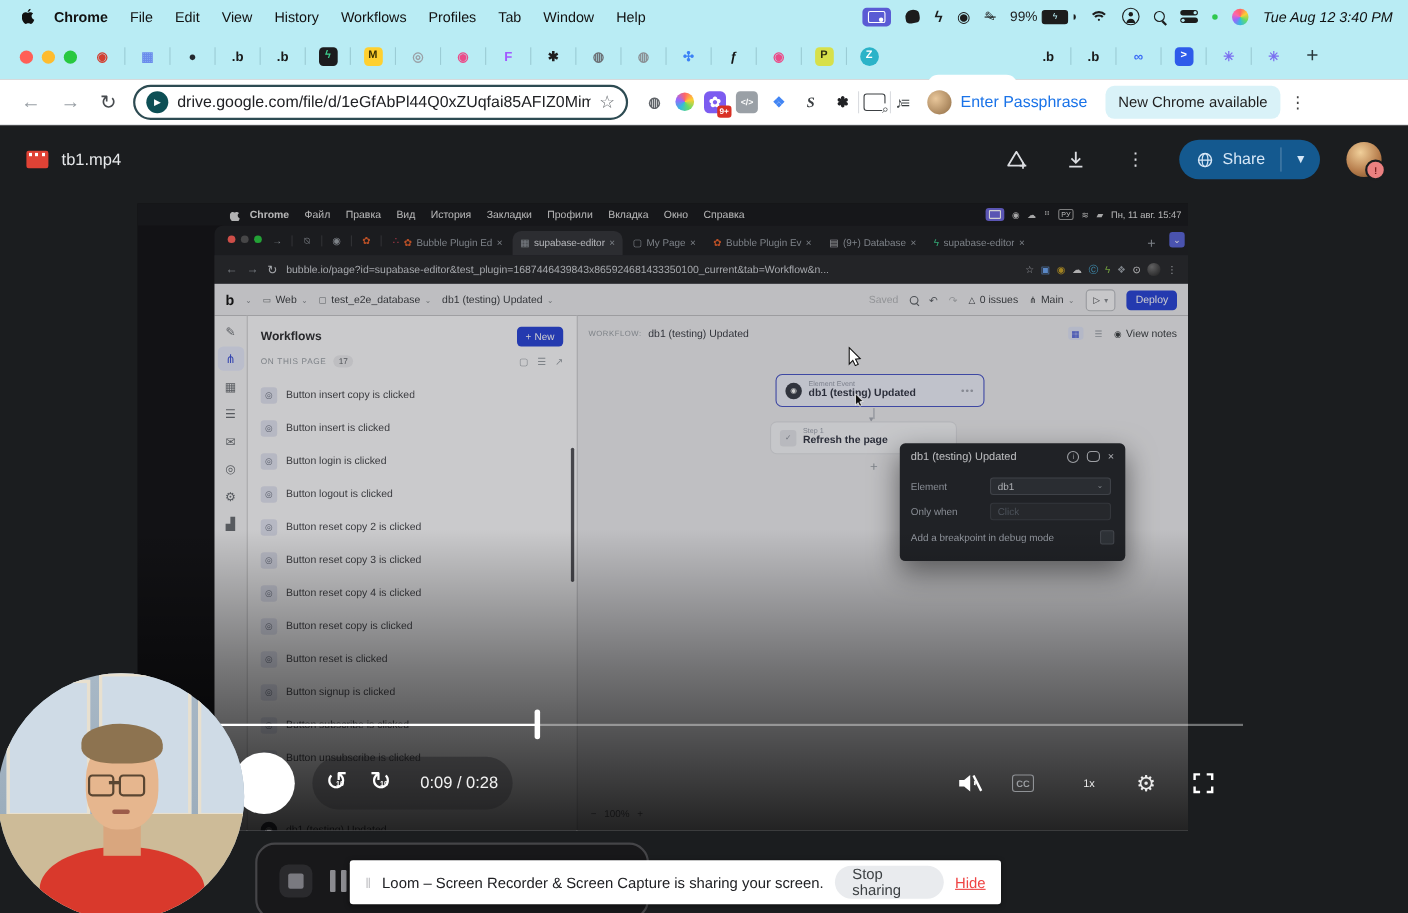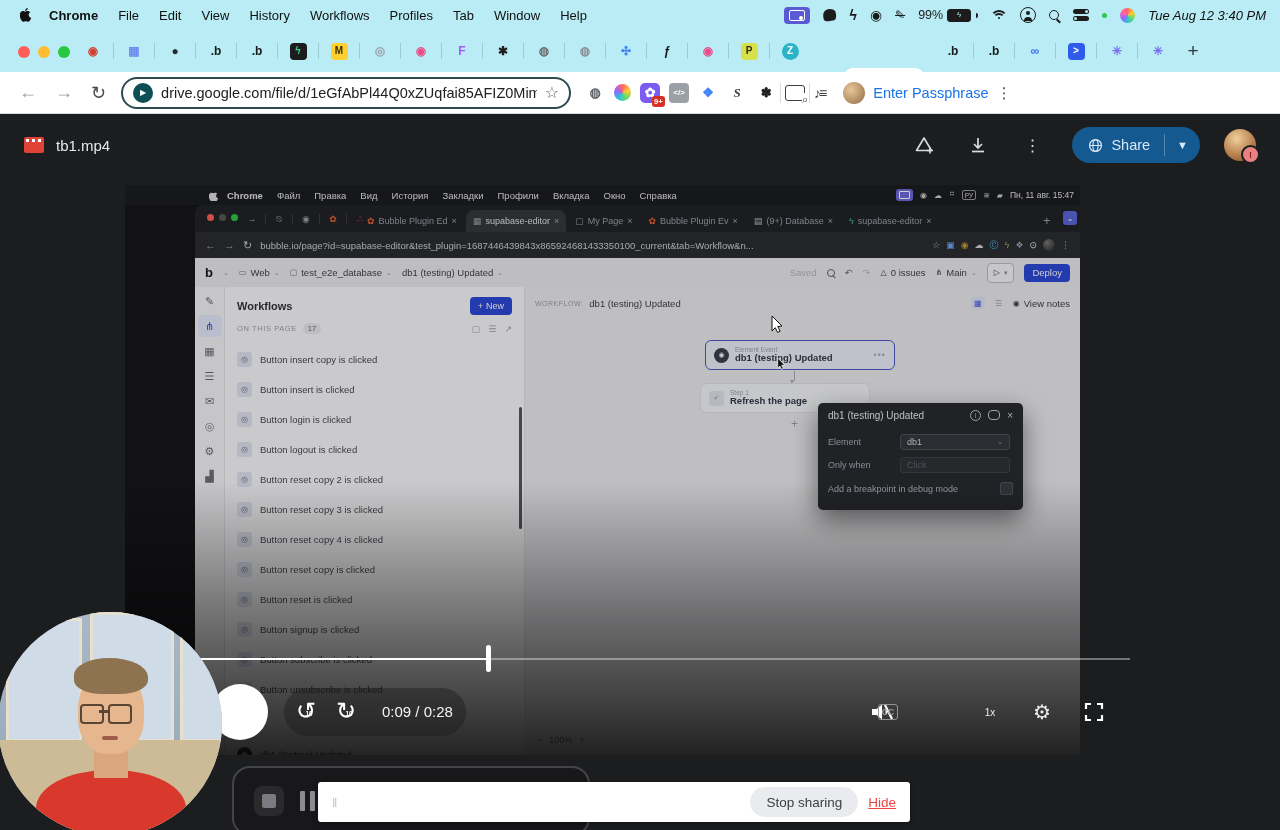--- a/index.html
+++ b/index.html
@@ -227,21 +227,21 @@
   #prog-played{position:absolute;left:200px;top:544px;width:287px;height:2px;background:#fff;}
   #prog-handle{position:absolute;left:486px;top:531px;width:5px;height:27px;border-radius:2.5px;background:#fff;cursor:pointer;}
   #play-circle{position:absolute;left:212px;top:570px;width:56px;height:56px;border-radius:50%;background:#fff;cursor:pointer;}
   #ctl-pill{position:absolute;left:284px;top:574px;width:182px;height:48px;border-radius:24px;background:rgba(28,28,32,.45);}
   .seek{position:absolute;top:584px;width:26px;height:26px;color:#fff;cursor:pointer;}
   .seek .arr{font-size:24px;line-height:26px;}
   .seek .ten{position:absolute;left:50%;top:56%;transform:translate(-50%,-50%);font-size:6.5px;font-weight:700;}
   #seek-back{left:296px;} #seek-fwd{left:336px;}
   #time{position:absolute;left:382px;top:589px;font-size:15px;color:#f2f2f2;}
   .rctl{position:absolute;top:584px;display:flex;align-items:center;justify-content:center;width:28px;height:28px;cursor:pointer;}
-  #mute-ic{left:868px;} #cc-ic{left:874px;} #speed{left:976px;} #gear-ic{left:1028px;} #fs-ic{left:1080px;}
+  #mute-ic{left:868px;} #cc-ic{left:916px;} #speed{left:976px;} #gear-ic{left:1028px;} #fs-ic{left:1080px;}
   #cc-ic .box{border:1.5px solid #8f9296;border-radius:3px;color:#9a9da1;font-size:8.5px;font-weight:700;padding:2px 3px;}
   #speed{color:#ececec;font-size:10px;}
   #gear-ic{color:#ececec;font-size:20px;}
 
   
   #webcam{position:absolute;left:-2px;top:498px;width:224px;height:224px;border-radius:50%;overflow:hidden;
           background:linear-gradient(#a8b8c6,#93a5b5);z-index:6;}
   .pane{position:absolute;background:#cfdbe6;border:3px solid #e8e0cf;}
   #webcam .sill{position:absolute;left:0;top:128px;width:224px;height:96px;background:#cdbb98;}
   #webcam .shirt{position:absolute;left:38px;top:158px;width:150px;height:80px;background:#d9392c;border-radius:48% 48% 0 0;}
@@ -455,20 +455,21 @@
         <span class="ext" style="color: rgb(32, 33, 36);">✽</span>
       </span>
     <span class="vdiv"></span>
     <span class="scr-search"></span>
     <span class="vdiv"></span>
     <span class="list-music">♪≡</span>
     <span id="passphrase">
       <span class="pav"></span>
       <span>Enter Passphrase</span>
     </span>
+    <span id="newchrome">New Chrome available</span>
     <span id="kebab-toolbar">⋮</span>
   </div>
 
   <div id="viewer" class="abs">
 
     <div id="dheader">
       <span class="filmic"></span>
       <span id="fname">tb1.mp4</span>
       <div id="dh-icons">
         <span class="dhic">
@@ -852,17 +853,18 @@
       <span id="loom-pause">
           <i></i>
           <i></i>
         </span>
       <span id="loom-rew">◀◀</span>
       <span id="loom-digit">5</span>
     </div>
 
     <div id="banner">
       <span class="grip">‖</span>
+      <span id="banner-text">Loom – Screen Recorder &amp; Screen Capture is sharing your screen.</span>
       <span id="stop-sharing">Stop sharing</span>
       <span id="hide-link">Hide</span>
     </div>
   </div>
 </div>
 
 </body></html>

